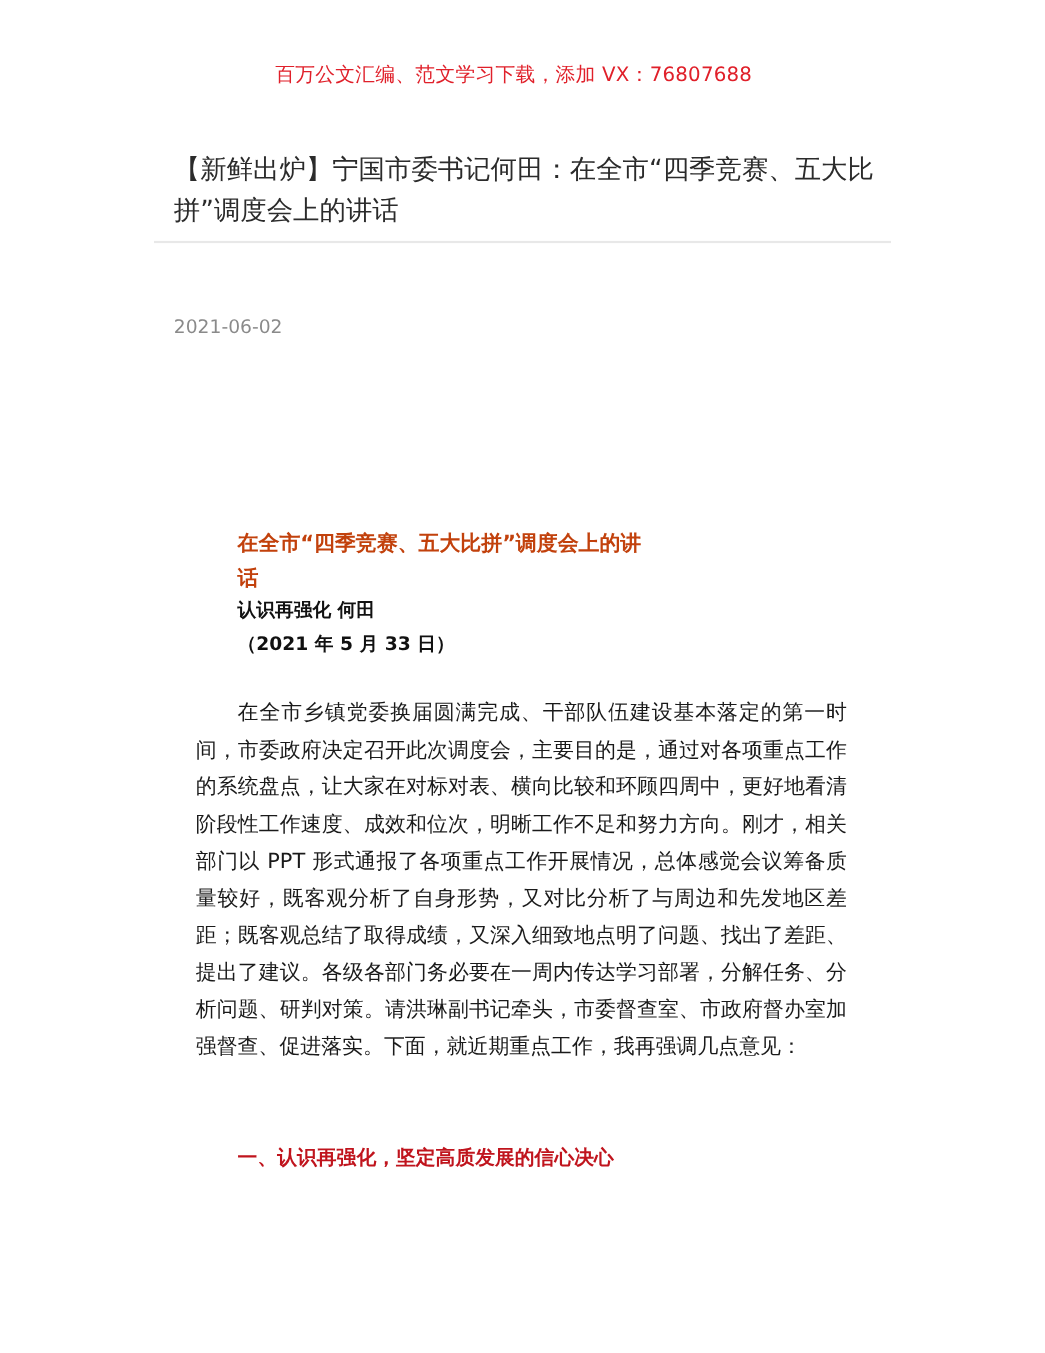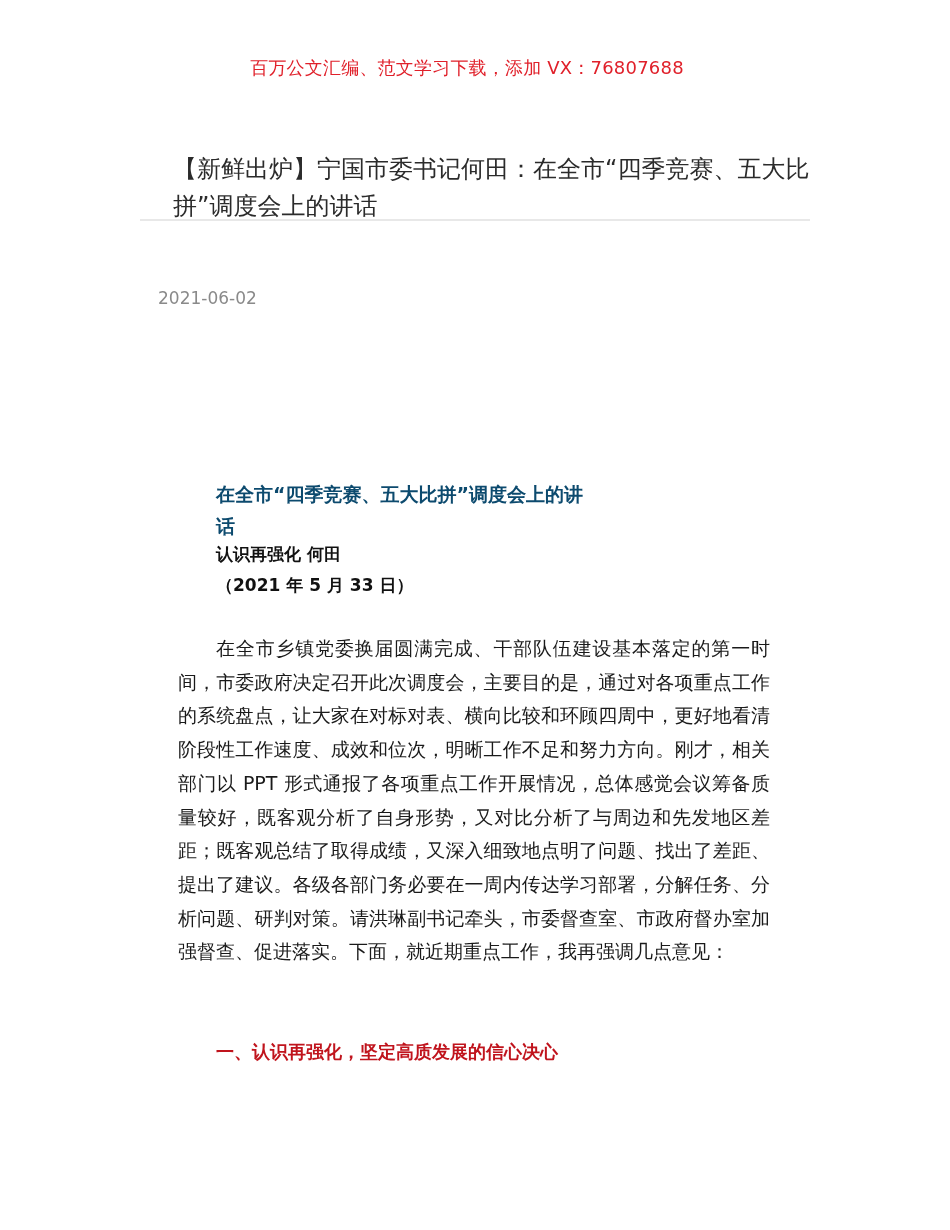--- a/index.html
+++ b/index.html
@@ -6,36 +6,36 @@
   body { width: 950px; height: 1230px; position: relative; overflow: hidden;
          font-family: "DejaVu Sans", "Liberation Sans", sans-serif; color: #1a1a1a; }
   .banner { position: absolute; top: 56px; left: 0; width: 934px; text-align: center;
             font-size: 18px; color: #e0202a; letter-spacing: 0.2px; }
   .title { position: absolute; top: 136px; left: 158px; width: 640px;
            font-size: 24px; line-height: 37px; color: #2b2b2b; }
   .divider { position: absolute; top: 219px; left: 140px; width: 670px; height: 2px;
              background: #e8e8e8; }
   .date { position: absolute; top: 263px; left: 158px; font-size: 17px; color: #8a8a8a; margin-top: 25px; }
   .speech-title { position: absolute; top: 478px; left: 216px; width: 370px;
-                  font-size: 19px; line-height: 32px; font-weight: bold; color: #0c4a6e; }
+                  font-size: 19px; line-height: 32px; font-weight: bold; color: #c2410c; }
   .speaker { position: absolute; top: 543px; left: 216px; font-size: 17px; font-weight: bold; color: #111; }
   .speech-date { position: absolute; top: 574px; left: 216px; font-size: 17px; font-weight: bold; color: #111; }
   .body-text { position: absolute; top: 632px; left: 178px; width: 592px;
                font-size: 19px; line-height: 33.7px; color: #1a1a1a; text-align: justify; }
   .body-text p { margin: 0; }
   .body-text .indent { text-indent: 38px; }
   .section-heading { position: absolute; top: 1040px; left: 216px; font-size: 18px;
                      font-weight: bold; color: #c0141d; }
 </style>
 </head>
 <body>
 
 <div class="banner">百万公文汇编、范文学习下载，添加 VX：76807688</div>
 
-<h1 class="title" style="margin:15px;font-weight:normal;">【新鲜出炉】宁国市委书记何田：在全市“四季竞赛、五大比拼”调度会上的讲话</h1>
+<h1 class="title" style="margin:0;font-weight:normal;">【新鲜出炉】宁国市委书记何田：在全市“四季竞赛、五大比拼”调度会上的讲话</h1>
 
 <div class="divider"></div>
 
 <div class="date">2021-06-02</div>
 
 <div class="speech-title">在全市“四季竞赛、五大比拼”调度会上的讲话</div>
 
 <div class="speaker">认识再强化 何田</div>
 
 <div class="speech-date">（2021 年 5 月 33 日）</div>

